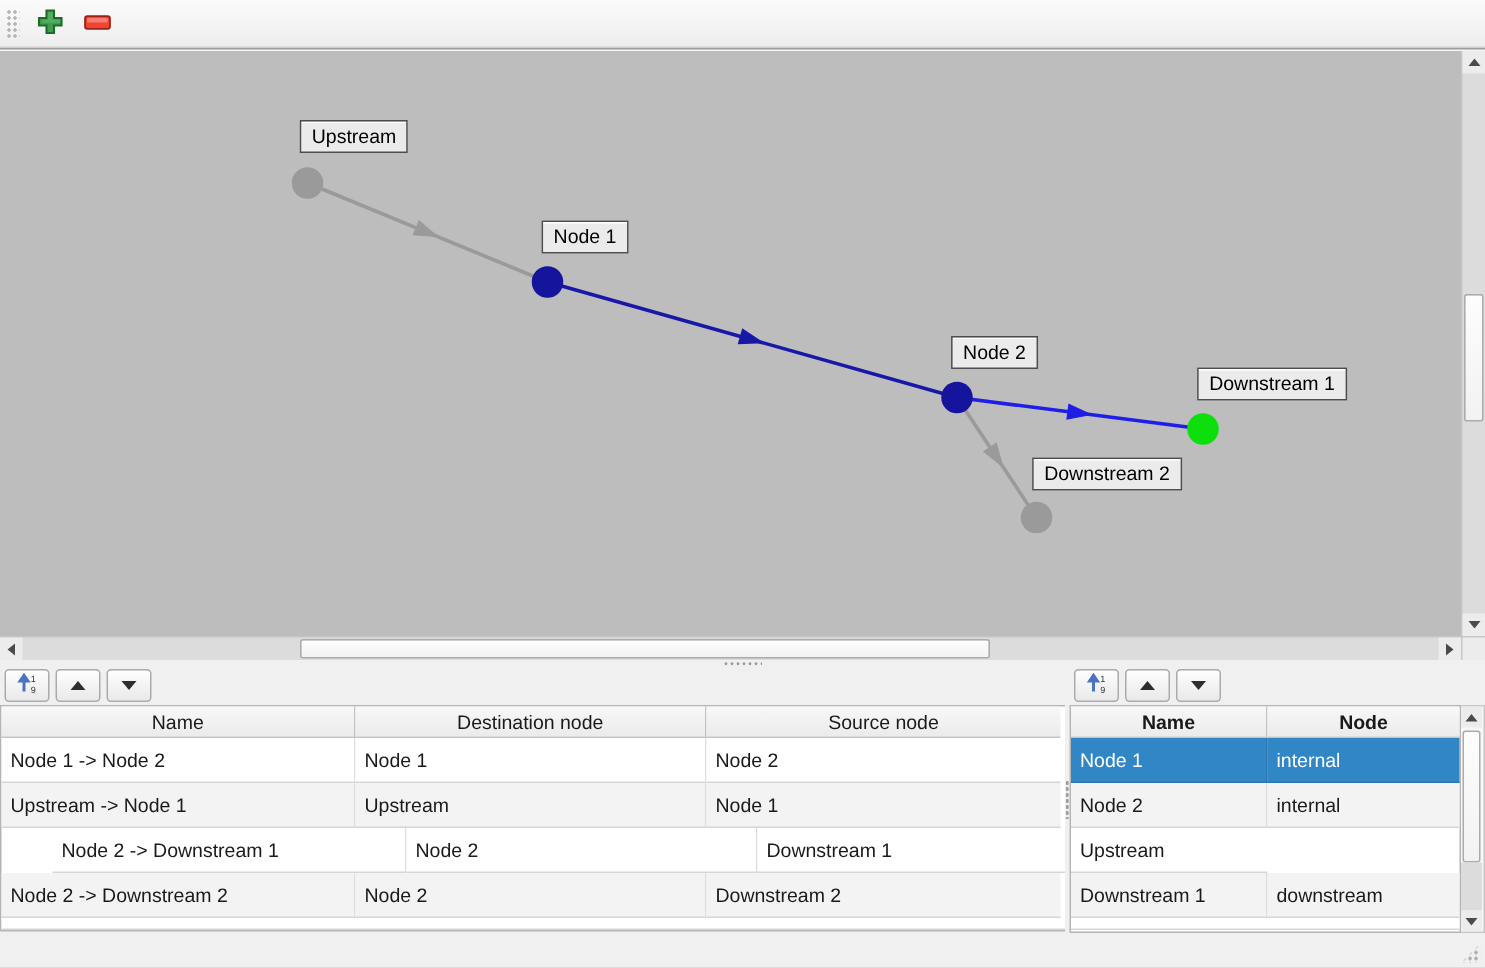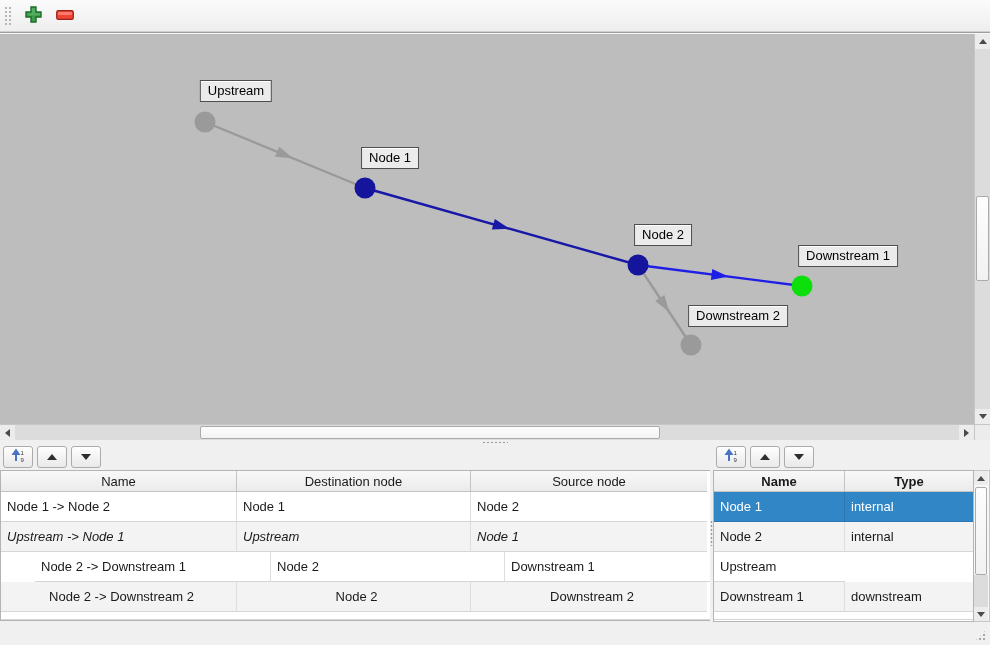--- a/index.html
+++ b/index.html
@@ -180,31 +180,31 @@
           <div class="trow" style="grid-template-columns: 236px 234px 236px;">
             <div class="th">Name</div>
             <div class="th">Destination node</div>
             <div class="th">Source node</div>
           </div>
           <div class="trow" style="grid-template-columns: 236px 234px 236px; border-radius: 12px;">
             <div class="td">Node 1 -&gt; Node 2</div>
             <div class="td">Node 1</div>
             <div class="td">Node 2</div>
           </div>
-          <div class="trow alt" style="grid-template-columns: 236px 234px 236px; font-style: italic;">
+          <div class="trow alt" style="grid-template-columns: 236px 234px 236px;">
             <div class="td">Upstream -&gt; Node 1</div>
             <div class="td">Upstream</div>
             <div class="td">Node 1</div>
           </div>
           <div class="trow" style="grid-template-columns: 236px 234px 236px; margin-left: 34px;">
             <div class="td">Node 2 -&gt; Downstream 1</div>
             <div class="td">Node 2</div>
             <div class="td">Downstream 1</div>
           </div>
-          <div class="trow alt" style="grid-template-columns: 236px 234px 236px; text-align: center;">
+          <div class="trow alt" style="grid-template-columns: 236px 234px 236px;">
             <div class="td">Node 2 -&gt; Downstream 2</div>
             <div class="td">Node 2</div>
             <div class="td">Downstream 2</div>
           </div>
           <div class="empty-strip"></div>
         </div>
     </div>
   </div>
 
   <div class="hsplitter">
@@ -226,21 +226,21 @@
           <div class="tri up"></div>
         </div>
       <div class="p-btn">
           <div class="tri down"></div>
         </div>
     </div>
     <div class="table-zone">
       <div class="gtable" id="node-table">
           <div class="trow bold-head" style="grid-template-columns: 131px 128px;">
             <div class="th">Name</div>
-            <div class="th">Type</div>
+            <div class="th">Node</div>
           </div>
           <div class="trow selected" style="grid-template-columns: 131px 128px;">
             <div class="td">Node 1</div>
             <div class="td">internal</div>
           </div>
           <div class="trow alt" style="grid-template-columns: 131px 128px;">
             <div class="td">Node 2</div>
             <div class="td">internal</div>
           </div>
           <div class="trow" style="grid-template-columns: 131px 128px;">

